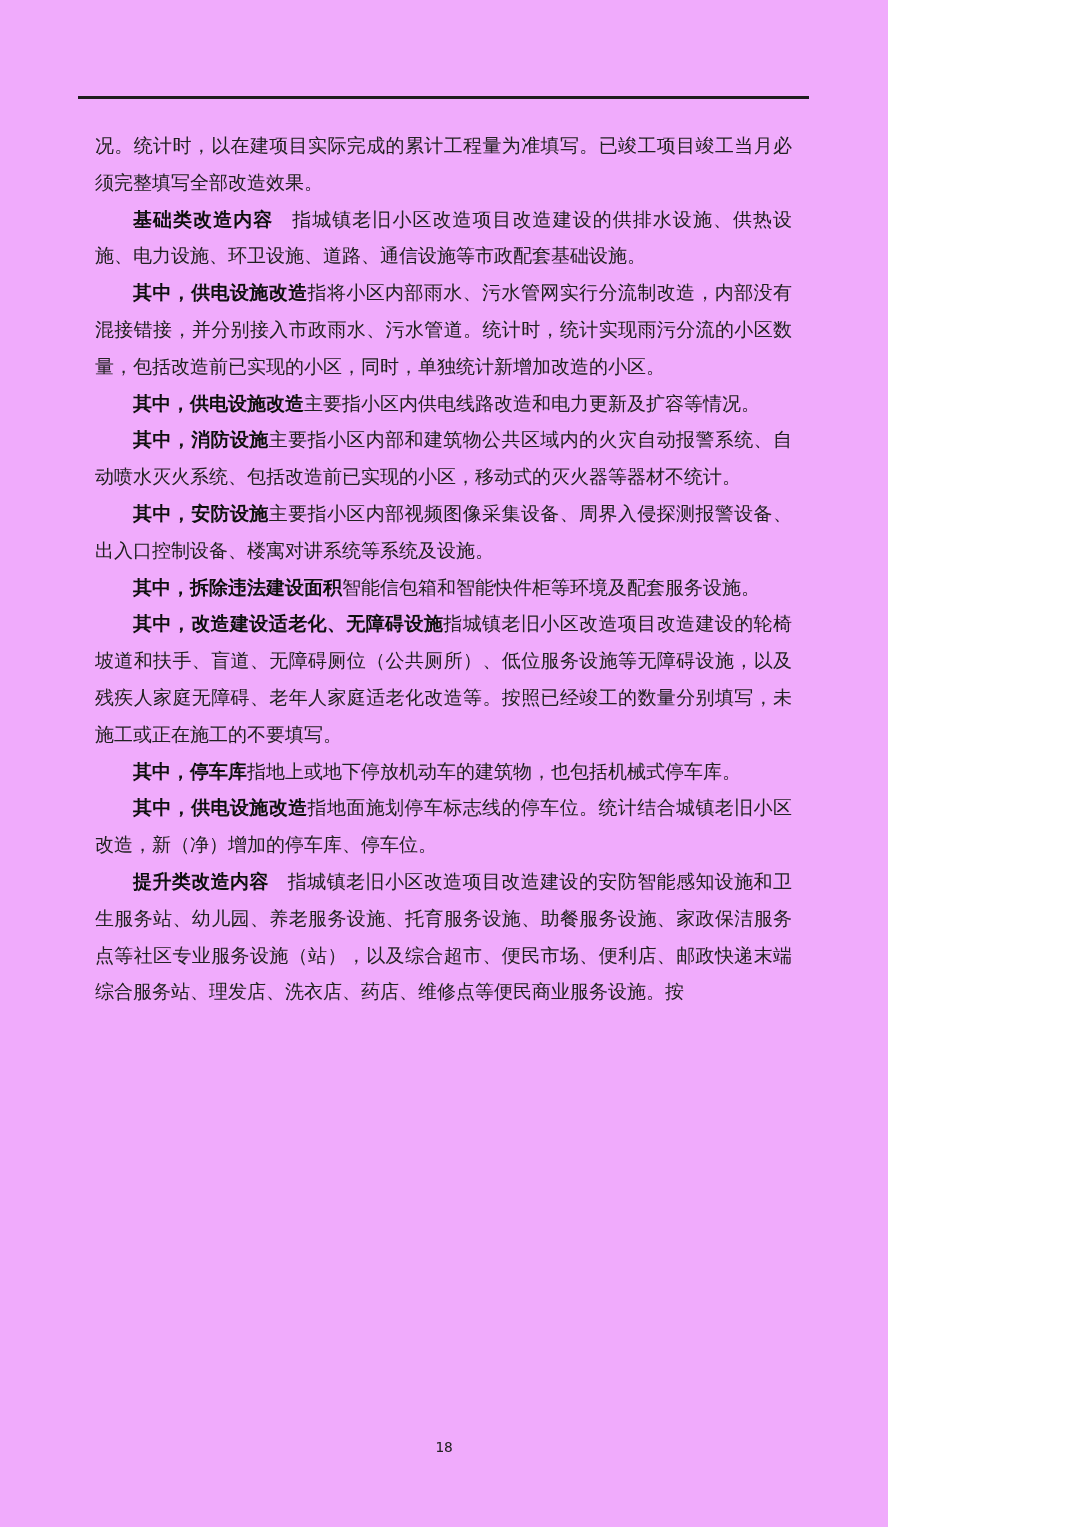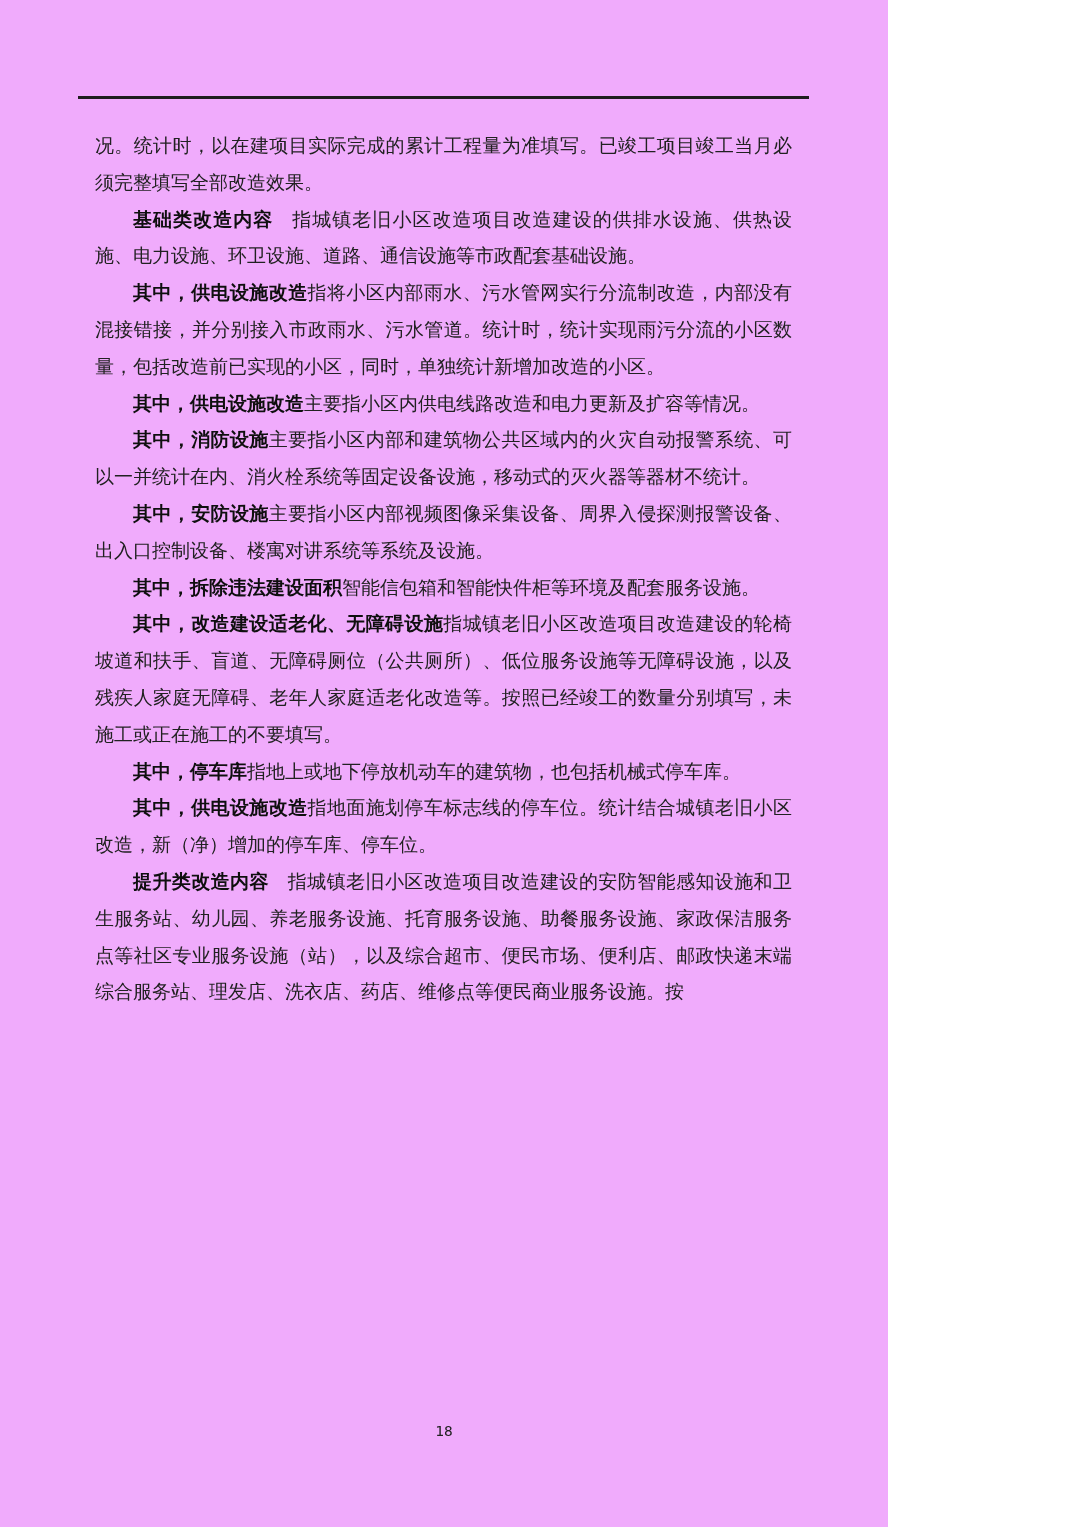--- a/index.html
+++ b/index.html
@@ -39,21 +39,21 @@
   .lead {
     font-weight: bold;
     color: #0f0f0f;
   }
   .lead.gap {
     margin-right: 1em;
   }
   .footer {
     position: absolute;
     left: 0;
-    bottom: 88px;
+    bottom: 72px;
     width: 100%;
     text-align: center;
     font-family: "DejaVu Sans Mono", "Liberation Mono", monospace;
     font-size: 14.5px;
     color: #222222;
   }
 </style>
 </head>
 <body>
 
@@ -65,21 +65,21 @@
 
     <p class="first"><span>况。统计时，以在建项目实际完成的累计工程量为准填写。已竣工项目竣工当月必须完整填写全部改造效果。</span></p>
 
     <p><span class="lead gap">基础类改造内容</span><span>指城镇老旧小区改造项目改造建设的供排水设施、供热设施、电力设施、环卫设施、道路、通信设施等市政配套基础设施。</span></p>
 
 
     <p><span class="lead">其中，供电设施改造</span><span>指将小区内部雨水、污水管网实行分流制改造，内部没有混接错接，并分别接入市政雨水、污水管道。统计时，统计实现雨污分流的小区数量，包括改造前已实现的小区，同时，单独统计新增加改造的小区。</span></p>
 
     <p><span class="lead">其中，供电设施改造</span><span>主要指小区内供电线路改造和电力更新及扩容等情况。</span></p>
 
-    <p><span class="lead">其中，消防设施</span><span>主要指小区内部和建筑物公共区域内的火灾自动报警系统、可以一并统计在内、消火栓系统等固定设备设施，移动式的灭火器等器材不统计。</span></p>
+    <p><span class="lead">其中，消防设施</span><span>主要指小区内部和建筑物公共区域内的火灾自动报警系统、自动喷水灭火系统、包括改造前已实现的小区，移动式的灭火器等器材不统计。</span></p>
 
     <p><span class="lead">其中，安防设施</span><span>主要指小区内部视频图像采集设备、周界入侵探测报警设备、出入口控制设备、楼寓对讲系统等系统及设施。</span></p>
 
 
     <p><span class="lead">其中，拆除违法建设面积</span><span>智能信包箱和智能快件柜等环境及配套服务设施。</span></p>
 
     <p><span class="lead">其中，改造建设适老化、无障碍设施</span><span>指城镇老旧小区改造项目改造建设的轮椅坡道和扶手、盲道、无障碍厕位（公共厕所）、低位服务设施等无障碍设施，以及残疾人家庭无障碍、老年人家庭适老化改造等。按照已经竣工的数量分别填写，未施工或正在施工的不要填写。</span></p>
 
     <p><span class="lead">其中，停车库</span><span>指地上或地下停放机动车的建筑物，也包括机械式停车库。</span></p>
 

